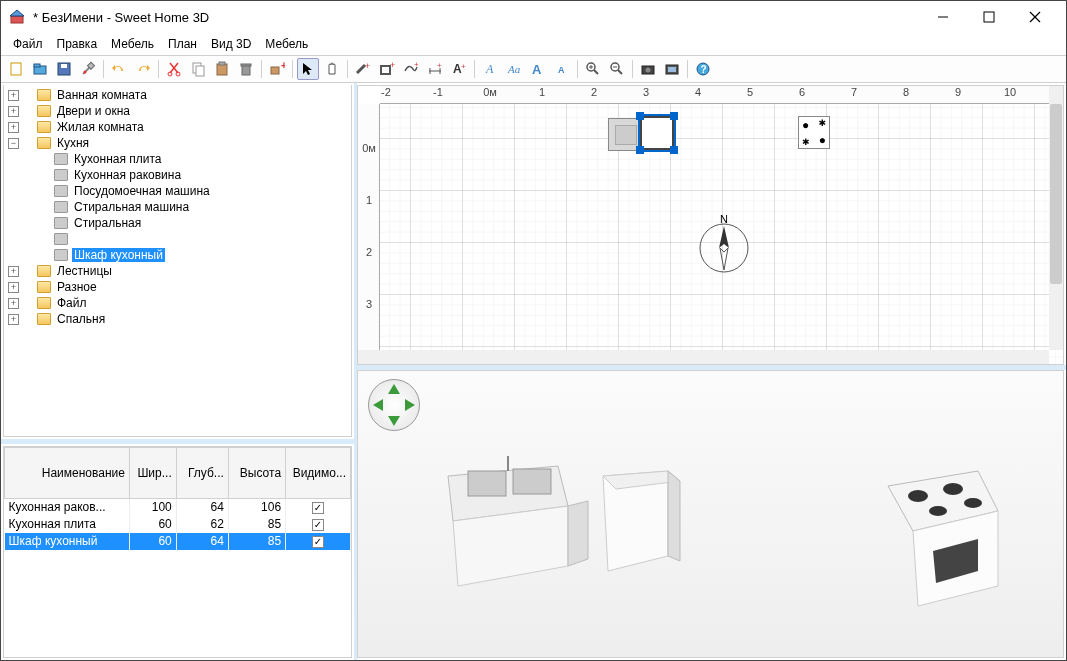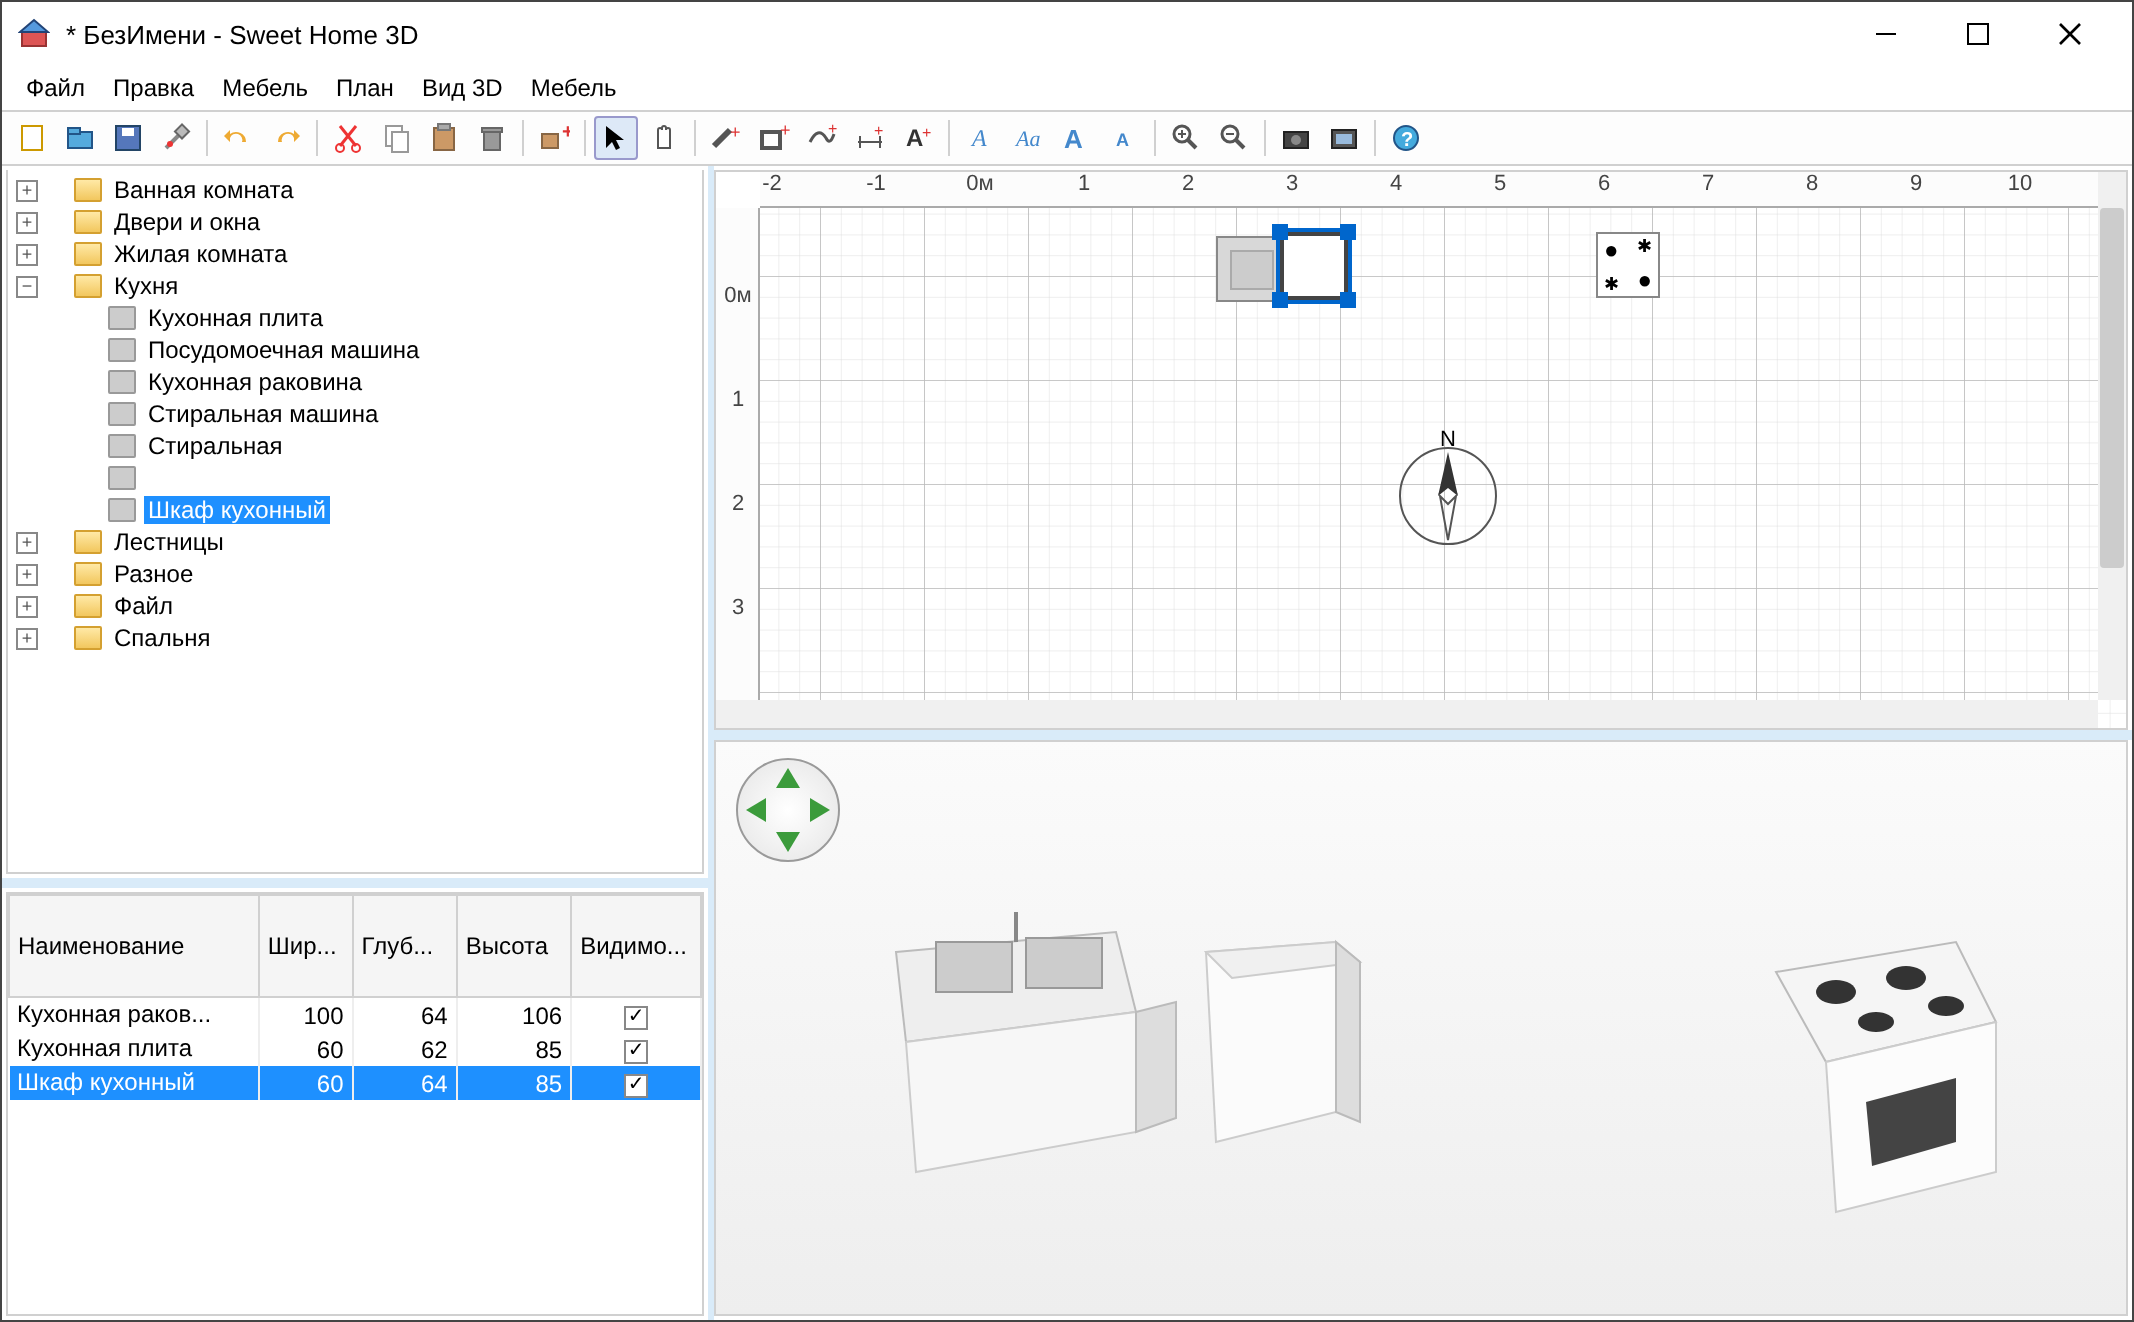--- a/index.html
+++ b/index.html
@@ -21,21 +21,21 @@
   .tree .exp { width: 11px; height: 11px; border: 1px solid #888; font-size: 9px; line-height: 8px; text-align: center; margin: 0 4px 0 4px; cursor: pointer; color: #555; }
   .tree .spacer { display: inline-block; }
   .tree .fico { width: 14px; height: 12px; margin-right: 4px; display: inline-block; }
   .tree .folder { background: linear-gradient(#ffe9a6,#f2c75e); border: 1px solid #d4a030; border-radius: 1px; }
   .tree .item { background: #ccc; border: 1px solid #999; border-radius: 1px; }
   .tree .lbl { padding: 0 2px; }
   .tree .sel { background: #1e90ff; color: #fff; }
   .splitter-h { height: 5px; background: #d9ebf9; cursor: row-resize; }
   .furntable { height: 212px; border: 1px solid #d0d0d0; margin: 2px; overflow: auto; }
   .furntable table { width: 100%; border-collapse: collapse; font-size: 12px; }
-  .furntable th { background: #f5f5f5; border: 1px solid #d0d0d0; padding: 18px 4px; font-weight: normal; text-align: left; height: 20px; }
+  .furntable th { background: #f5f5f5; border: 1px solid #d0d0d0; padding: 18px 4px; font-weight: normal; text-align: right; height: 20px; }
   .furntable td { border-right: 1px solid #eee; padding: 1px 4px; height: 17px; }
   .furntable tr.data td:nth-child(n+2):nth-child(-n+4) { text-align: right; }
   .furntable td.chk { text-align: center; }
   .furntable tr.selrow td { background: #1e90ff; color: #fff; }
   .rightcol { flex: 1; display: flex; flex-direction: column; }
   .planview { flex: 1; position: relative; border: 1px solid #d0d0d0; margin: 2px 2px 0 0; overflow: hidden; background: #fff; }
   .grid { position: absolute; inset: 0; }
   .ruler-h { position: absolute; top: 0; left: 22px; right: 14px; height: 18px; background: #fcfcfc; border-bottom: 1px solid #aaa; }
   .ruler-v { position: absolute; top: 18px; left: 0; bottom: 14px; width: 22px; background: #fcfcfc; border-right: 1px solid #aaa; }
   .tick-h { position: absolute; top: 0; height: 18px; font-size: 11px; color: #444; text-align: center; transform: translateX(-50%); }
@@ -299,26 +299,26 @@
             <span class="lbl">Кухня</span>
           </div>
         <div class="node">
             <span class="spacer" style="width:50px"></span>
             <span class="fico item"></span>
             <span class="lbl">Кухонная плита</span>
           </div>
         <div class="node">
             <span class="spacer" style="width:50px"></span>
             <span class="fico item"></span>
+            <span class="lbl">Кухонная раковина</span>
+          </div>
+        <div class="node">
+            <span class="spacer" style="width:50px"></span>
+            <span class="fico item"></span>
             <span class="lbl">Посудомоечная машина</span>
-          </div>
-        <div class="node">
-            <span class="spacer" style="width:50px"></span>
-            <span class="fico item"></span>
-            <span class="lbl">Кухонная раковина</span>
           </div>
         <div class="node">
             <span class="spacer" style="width:50px"></span>
             <span class="fico item"></span>
             <span class="lbl">Стиральная машина</span>
           </div>
         <div class="node">
             <span class="spacer" style="width:50px"></span>
             <span class="fico item"></span>
             <span class="lbl">Стиральная</span>

